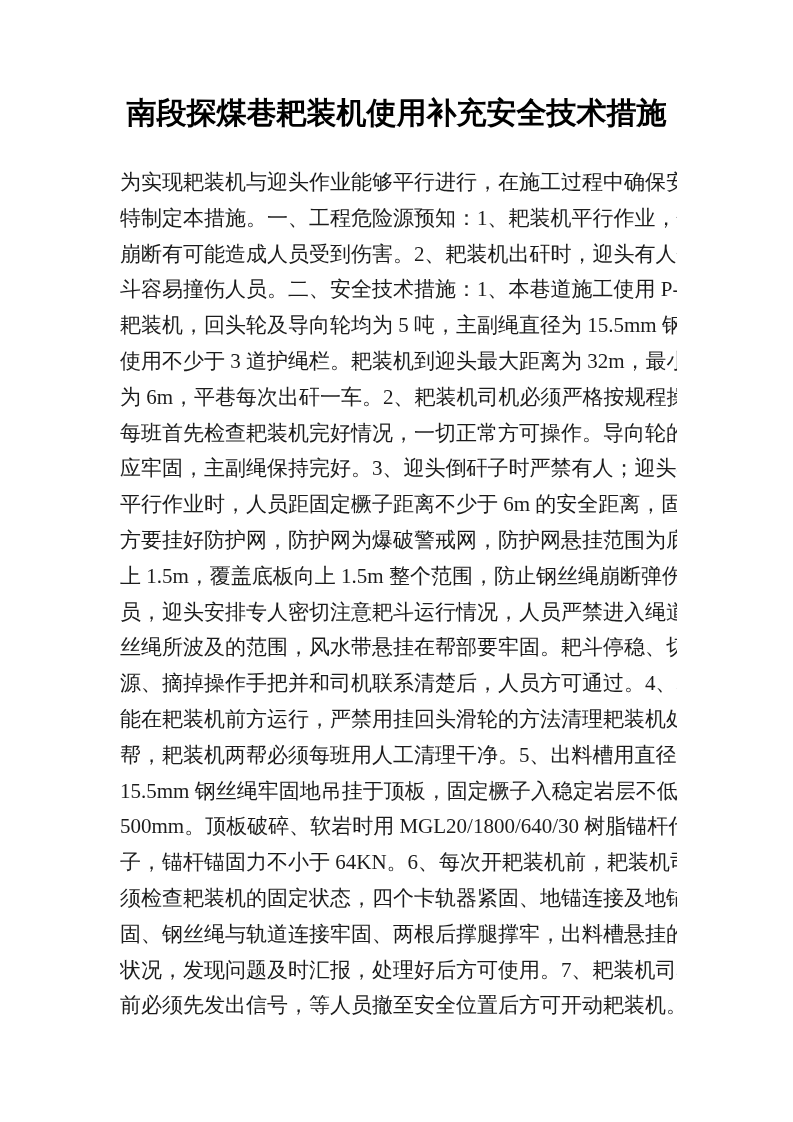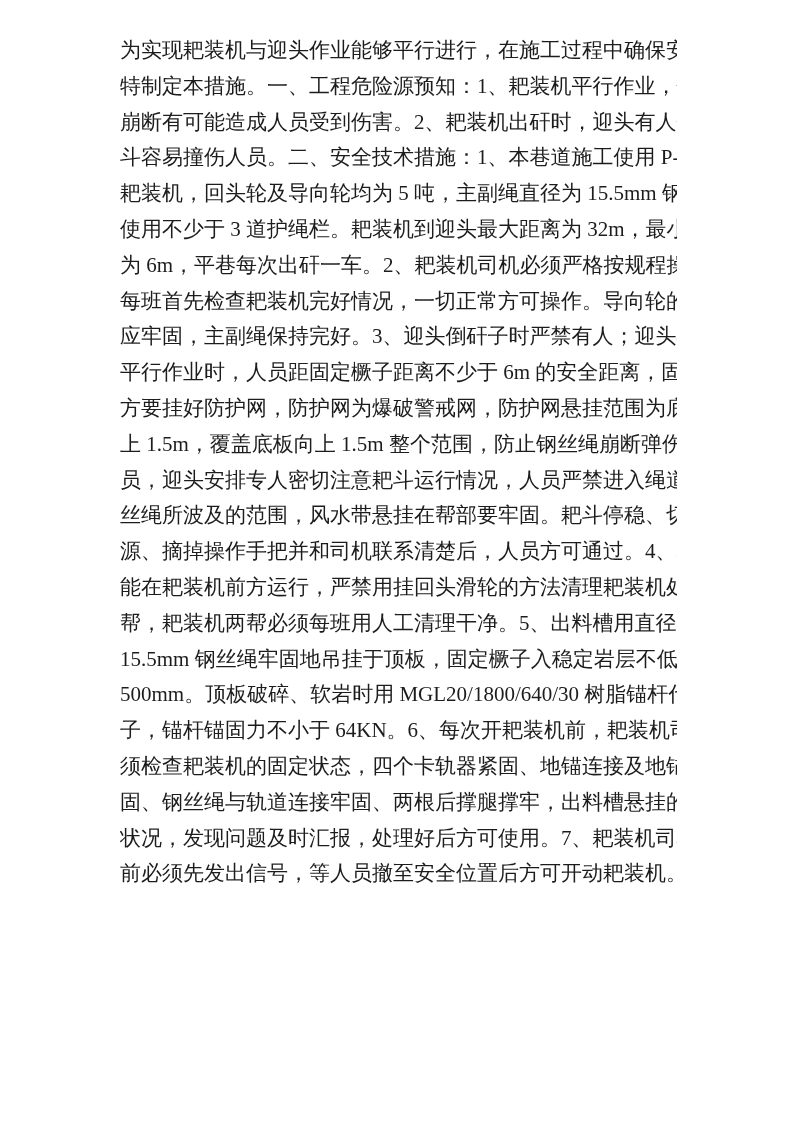--- a/index.html
+++ b/index.html
@@ -37,20 +37,21 @@
     text-align-last: justify;
     -moz-text-align-last: justify;
     color: #1c1c1c;
     overflow: hidden;
   }
 </style>
 </head>
 <body>
 
 <div class="page">
+  <h1 class="doc-title">南段探煤巷耙装机使用补充安全技术措施</h1>
   <div class="doc-body">
       <div class="body-line">为实现耙装机与迎头作业能够平行进行，在施工过程中确保安全，</div>
       <div class="body-line">特制定本措施。一、工程危险源预知：1、耙装机平行作业，钢丝绳</div>
       <div class="body-line">崩断有可能造成人员受到伤害。2、耙装机出矸时，迎头有人作业耙</div>
       <div class="body-line">斗容易撞伤人员。二、安全技术措施：1、本巷道施工使用 P-60B 型</div>
       <div class="body-line">耙装机，回头轮及导向轮均为 5 吨，主副绳直径为 15.5mm 钢丝绳，</div>
       <div class="body-line">使用不少于 3 道护绳栏。耙装机到迎头最大距离为 32m，最小距离</div>
       <div class="body-line">为 6m，平巷每次出矸一车。2、耙装机司机必须严格按规程操作，</div>
       <div class="body-line">每班首先检查耙装机完好情况，一切正常方可操作。导向轮的固定</div>
       <div class="body-line">应牢固，主副绳保持完好。3、迎头倒矸子时严禁有人；迎头与出矸</div>

